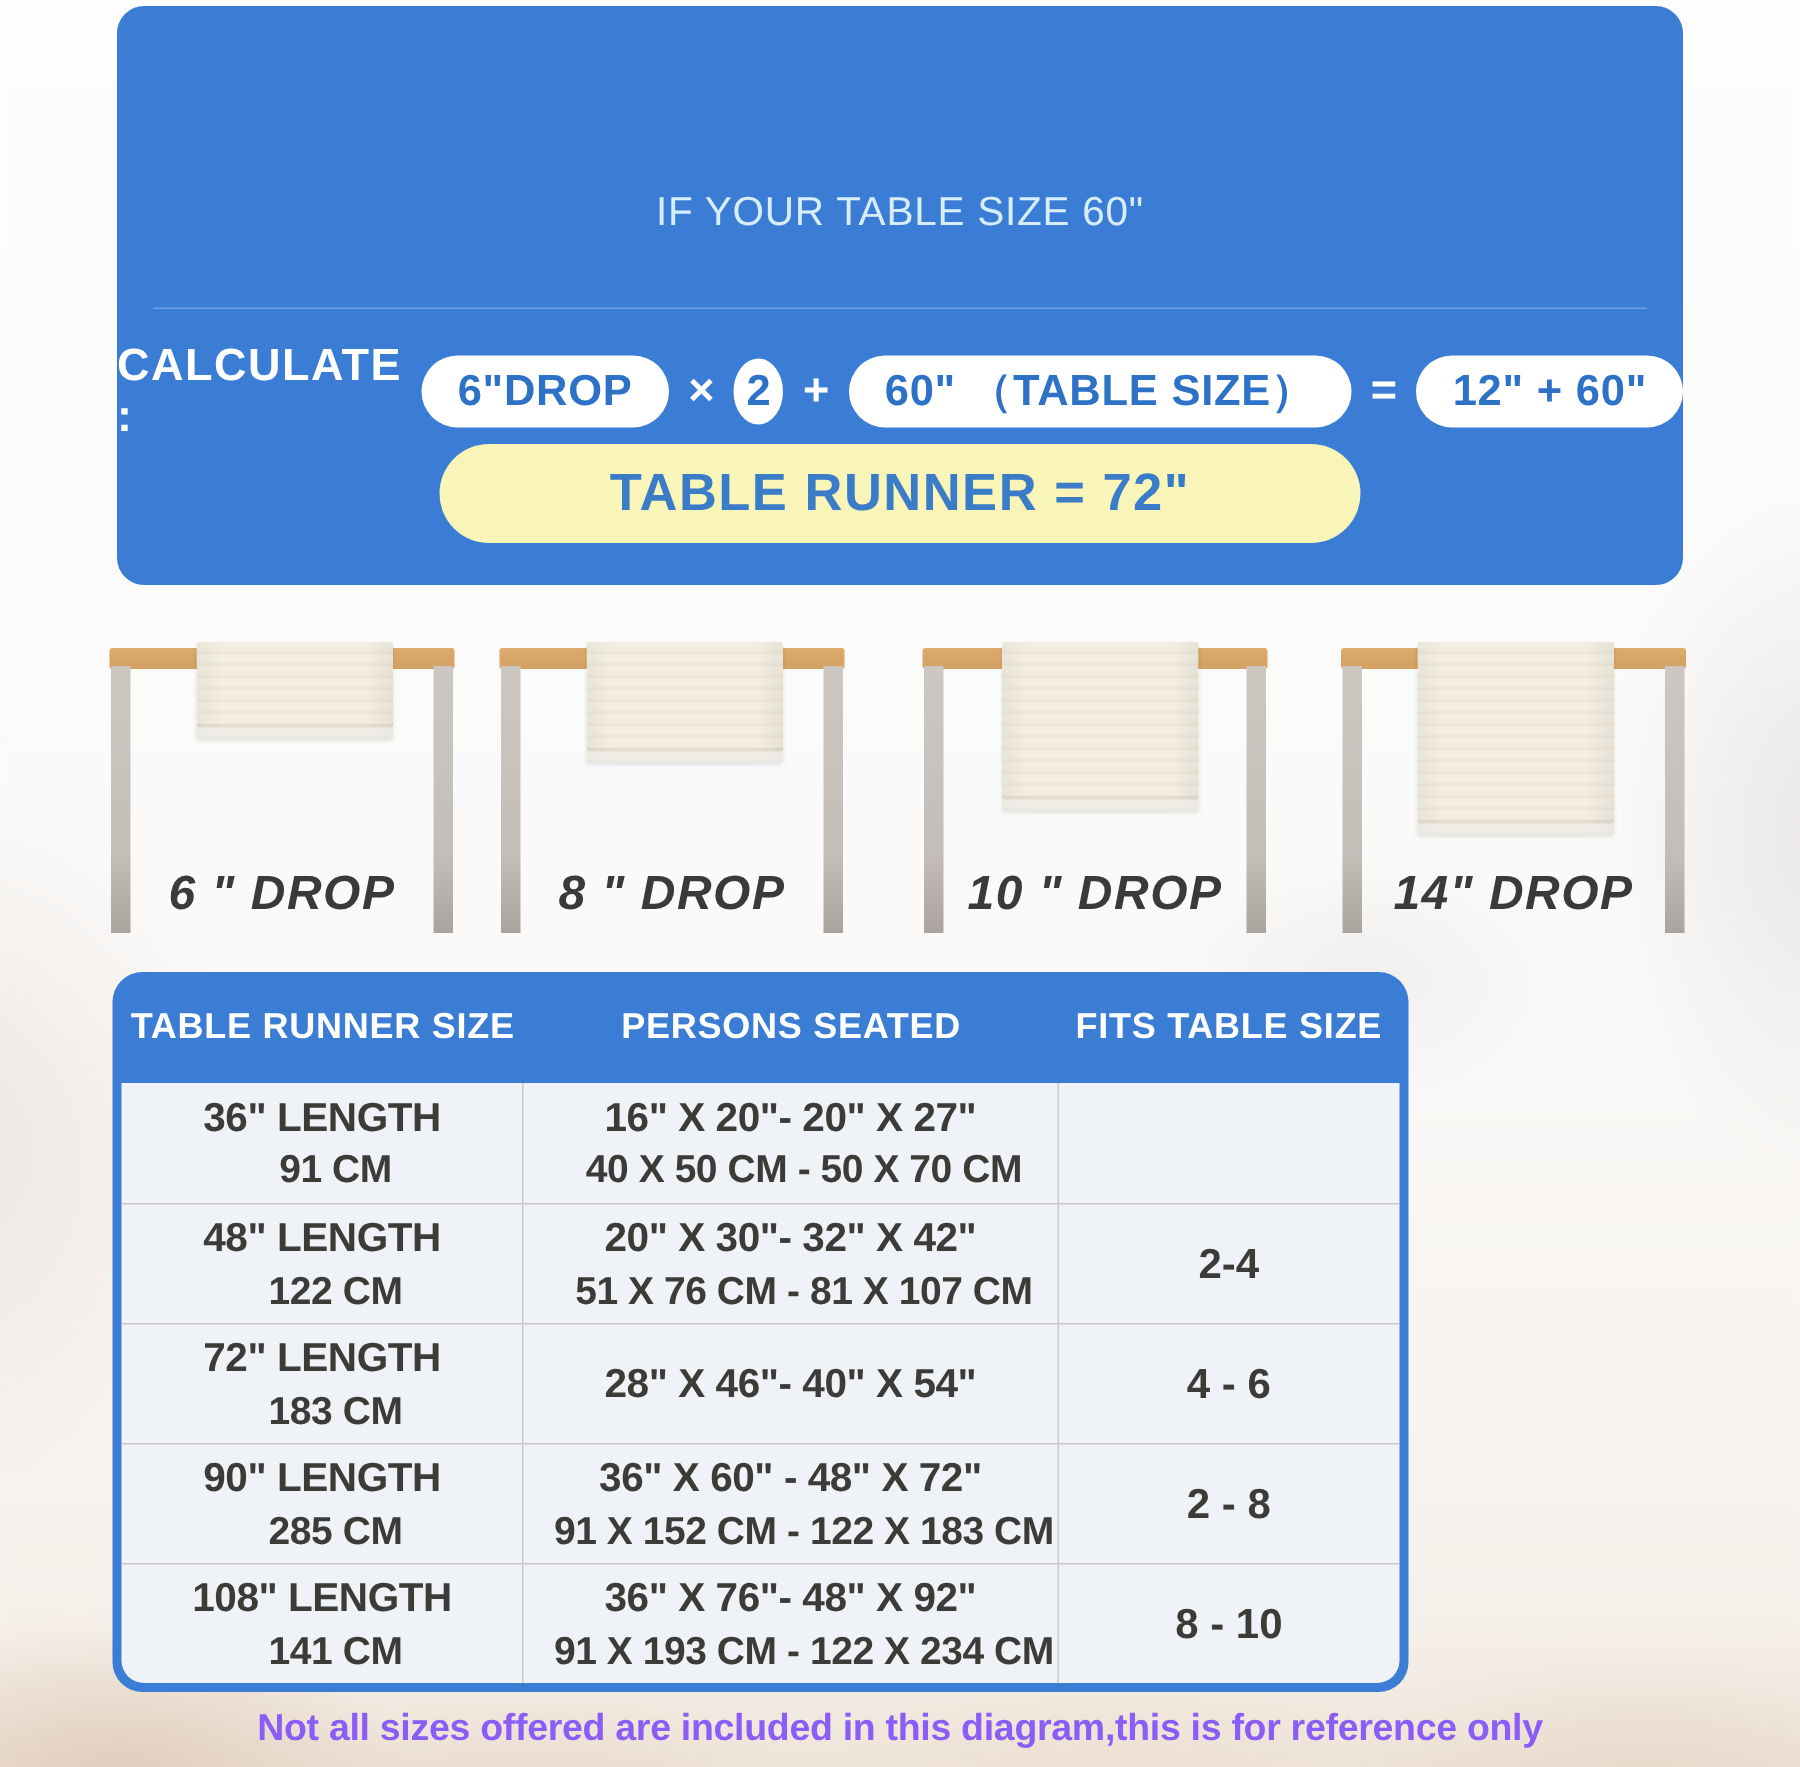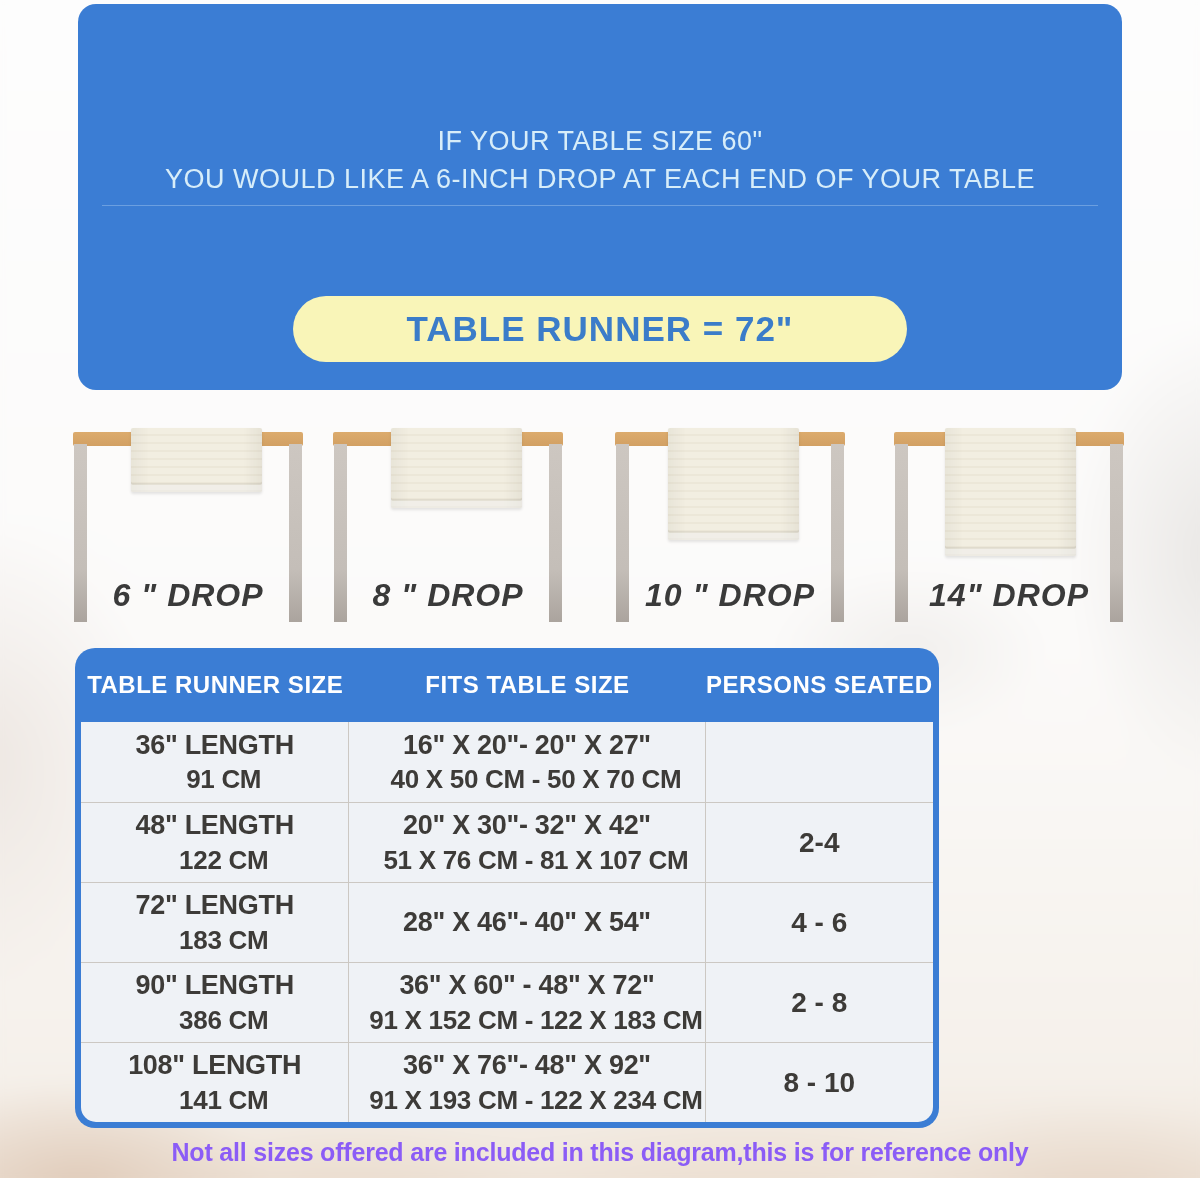--- a/index.html
+++ b/index.html
@@ -138,23 +138,32 @@
     font-size:25px;font-weight:bold;color:#8b5cf6;letter-spacing:-.2px;
   }
 </style>
 </head>
 <body>
 
 <div class="bg"></div>
 
 <section class="top-panel">
   <div class="subtitle s1">IF YOUR TABLE SIZE 60"</div>
-  <div class="subtitle s2">YOU WOULD LIKE A 6-INCH DROP AT EACH END OF YOUR TABLE</div>
   <div class="panel-divider"></div>
 
+  <div class="calc-row">
+    <span class="calc-label">CALCULATE :</span>
+    <span class="pill">6"DROP</span>
+    <span class="calc-op">×</span>
+    <span class="circle">2</span>
+    <span class="calc-op">+</span>
+    <span class="pill">60" （TABLE SIZE）</span>
+    <span class="calc-op">=</span>
+    <span class="pill">12" + 60"</span>
+  </div>
 
   <div class="result-pill">TABLE RUNNER = 72"</div>
 </section>
 
 <section class="drops-section">
   <div class="drop-figure f1">
     <div class="tabletop"></div>
     <div class="leg left"></div>
     <div class="leg right"></div>
     <div class="runner"></div>
@@ -179,22 +188,22 @@
     <div class="leg left"></div>
     <div class="leg right"></div>
     <div class="runner"></div>
     <div class="drop-label">14" DROP</div>
   </div>
 </section>
 
 <section class="size-panel">
   <div class="size-header">
     <div class="hcell">TABLE RUNNER SIZE</div>
+    <div class="hcell">PERSONS SEATED</div>
     <div class="hcell">FITS TABLE SIZE</div>
-    <div class="hcell">PERSONS SEATED</div>
   </div>
   <div class="size-body">
 
     <div class="size-row">
       <div class="cell c1">
         <span class="ln1">36" LENGTH</span>
         <span class="ln2">91 CM</span>
       </div>
       <div class="cell c2">
         <span class="ln1">16" X 20"- 20" X 27"</span>
@@ -221,21 +230,21 @@
       </div>
       <div class="cell c2">
         <span class="ln1">28" X 46"- 40" X 54"</span>
       </div>
       <div class="cell c3">4 - 6</div>
     </div>
 
     <div class="size-row">
       <div class="cell c1">
         <span class="ln1">90" LENGTH</span>
-        <span class="ln2">386 CM</span>
+        <span class="ln2">285 CM</span>
       </div>
       <div class="cell c2">
         <span class="ln1">36" X 60" - 48" X 72"</span>
         <span class="ln2">91 X 152 CM - 122 X 183 CM</span>
       </div>
       <div class="cell c3">2 - 8</div>
     </div>
 
     <div class="size-row">
       <div class="cell c1">

